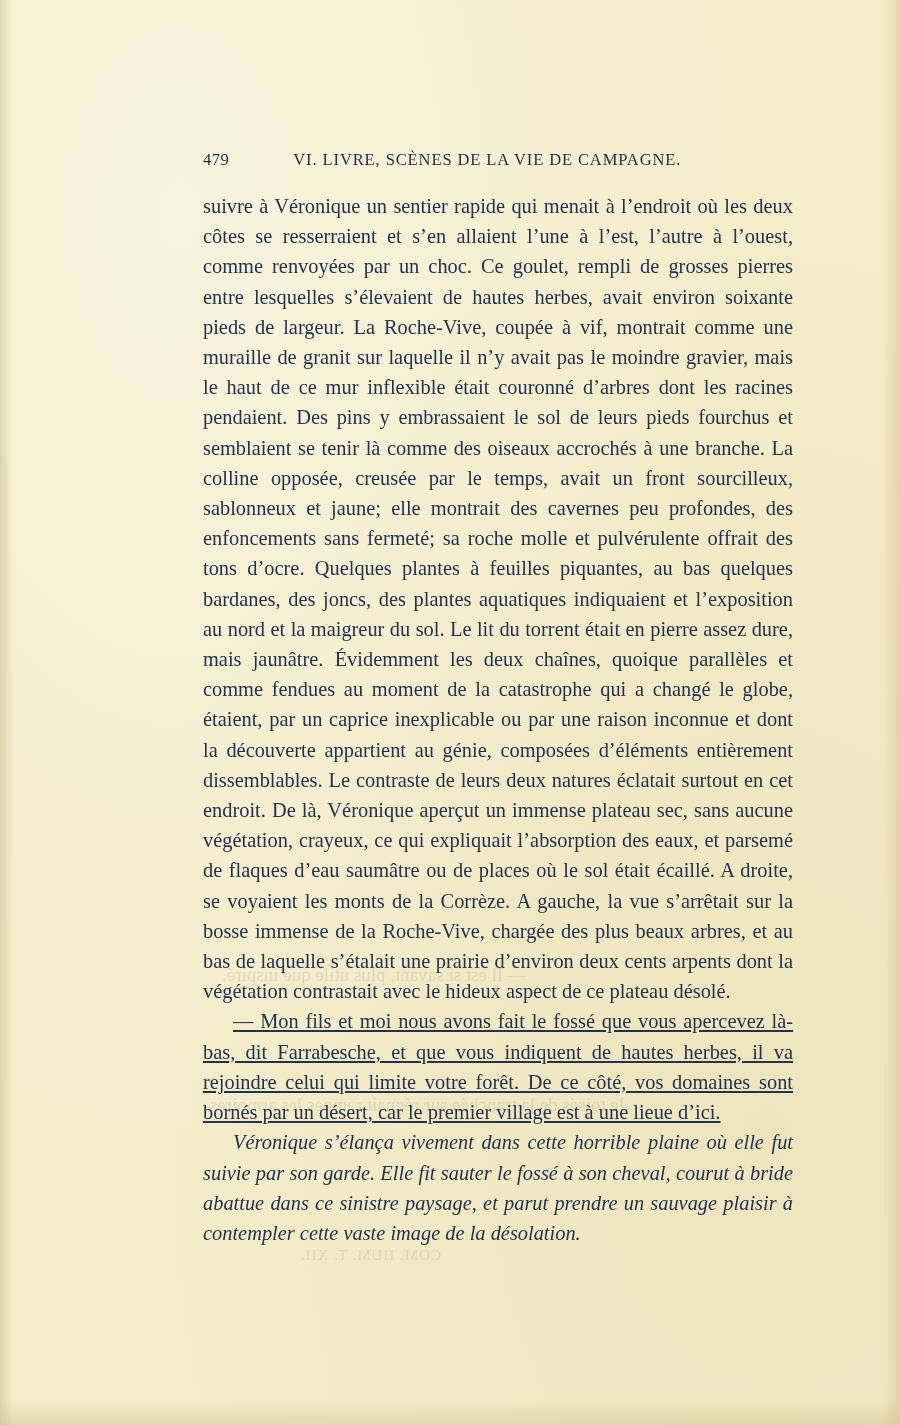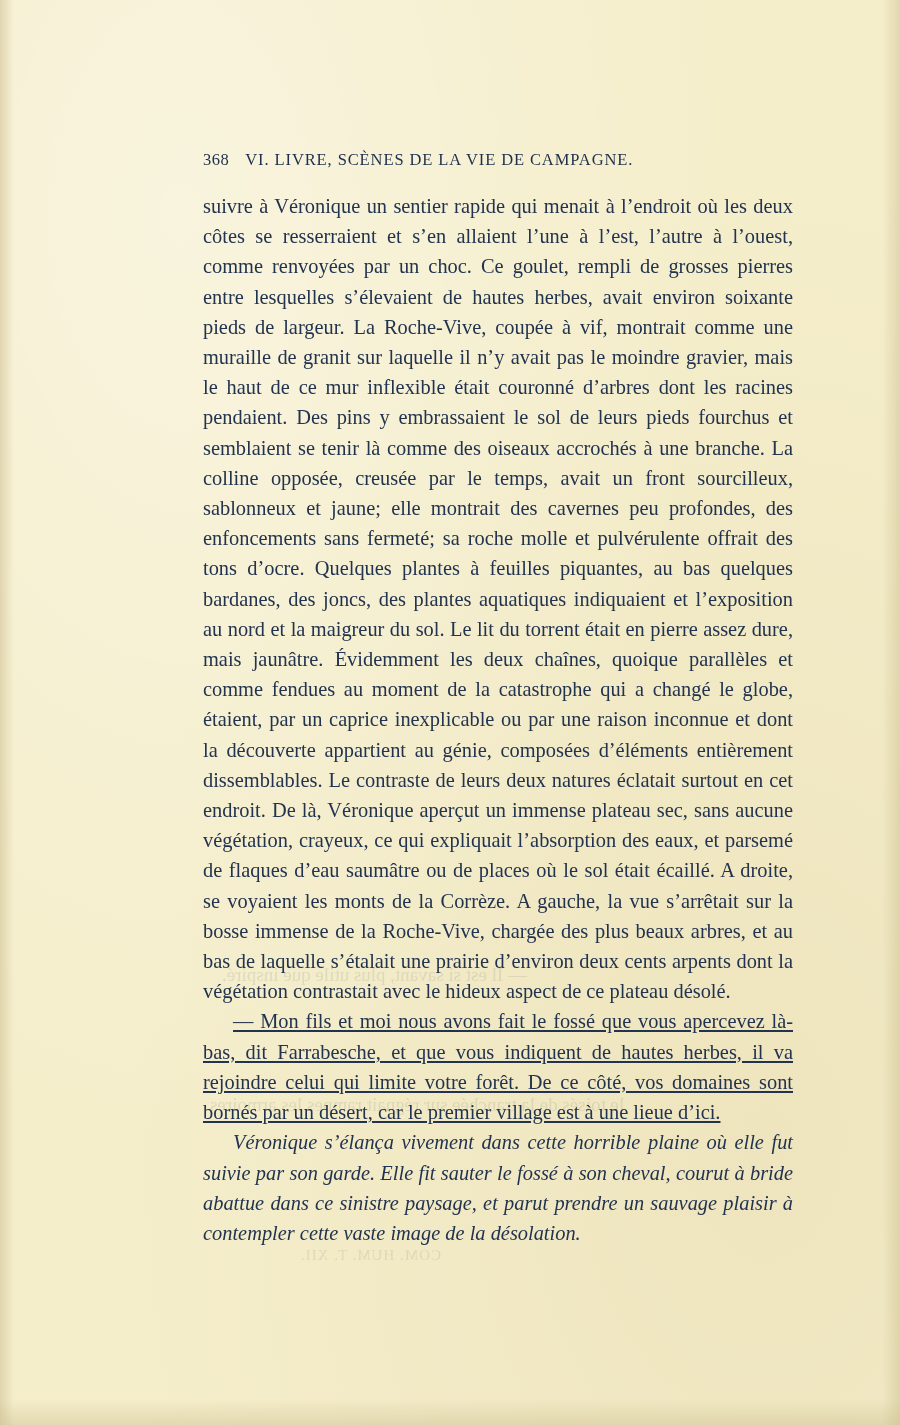--- a/index.html
+++ b/index.html
@@ -58,20 +58,21 @@
     white-space: nowrap;
     margin-bottom: 21px;
     color: #1d2f4c;
   }
   .running-head .folio {
     letter-spacing: 0.5px;
     margin-right: 16px;
   }
   .running-head .head-title {
     font-variant: normal;
+    margin-left: 48px;
   }
 
   p.body-par {
     margin: 0;
     font-size: 20.4px;
     line-height: 30.2px;
     text-align: justify;
     text-justify: inter-word;
     color: #22334f;
     hyphens: manual;
@@ -108,21 +109,21 @@
   <div class="paper-edge-right"></div>
   <div class="paper-edge-bottom"></div>
 
   <div class="showthrough st1">— Il est si savant, plus utile que inspiré.</div>
   <div class="showthrough st2">le toisés de la tranchée sur régnait rampes les armoires</div>
   <div class="showthrough st3">COM. HUM. T. XII.</div>
 
   <div class="text-block">
 
     <div class="running-head">
-      <span class="folio">368</span><span class="head-title">VI. LIVRE, SCÈNES DE LA VIE DE CAMPAGNE.</span>
+      <span class="folio">479</span><span class="head-title">VI. LIVRE, SCÈNES DE LA VIE DE CAMPAGNE.</span>
     </div>
 
     <p class="body-par">suivre à Véronique un sentier rapide qui menait à l’endroit où les deux côtes se resserraient et s’en allaient l’une à l’est, l’autre à l’ouest, comme renvoyées par un choc. Ce goulet, rempli de grosses pierres entre lesquelles s’élevaient de hautes herbes, avait environ soixante pieds de largeur. La Roche-Vive, coupée à vif, montrait comme une muraille de granit sur laquelle il n’y avait pas le moindre gravier, mais le haut de ce mur inflexible était couronné d’arbres dont les racines pendaient. Des pins y embrassaient le sol de leurs pieds fourchus et semblaient se tenir là comme des oiseaux accrochés à une branche. La colline opposée, creusée par le temps, avait un front sourcilleux, sablonneux et jaune; elle montrait des cavernes peu profondes, des enfoncements sans fermeté; sa roche molle et pulvérulente offrait des tons d’ocre. Quelques plantes à feuilles piquantes, au bas quelques bardanes, des joncs, des plantes aquatiques indiquaient et l’exposition au nord et la maigreur du sol. Le lit du torrent était en pierre assez dure, mais jaunâtre. Évidemment les deux chaînes, quoique parallèles et comme fendues au moment de la catastrophe qui a changé le globe, étaient, par un caprice inexplicable ou par une raison inconnue et dont la découverte appartient au génie, composées d’éléments entièrement dissemblables. Le contraste de leurs deux natures éclatait surtout en cet endroit. De là, Véronique aperçut un immense plateau sec, sans aucune végétation, crayeux, ce qui expliquait l’absorption des eaux, et parsemé de flaques d’eau saumâtre ou de places où le sol était écaillé. A droite, se voyaient les monts de la Corrèze. A gauche, la vue s’arrêtait sur la bosse immense de la Roche-Vive, chargée des plus beaux arbres, et au bas de laquelle s’étalait une prairie d’environ deux cents arpents dont la végétation contrastait avec le hideux aspect de ce plateau désolé.</p>
     <p class="body-par dialogue">— Mon fils et moi nous avons fait le fossé que vous apercevez là-bas, dit Farrabesche, et que vous indiquent de hautes herbes, il va rejoindre celui qui limite votre forêt. De ce côté, vos domaines sont bornés par un désert, car le premier village est à une lieue d’ici.</p>
     <p class="body-par indent">Véronique s’élança vivement dans cette horrible plaine où elle fut suivie par son garde. Elle fit sauter le fossé à son cheval, courut à bride abattue dans ce sinistre paysage, et parut prendre un sauvage plaisir à contempler cette vaste image de la désolation.</p>
 
   </div>
 </div>
 
 </body></html>

